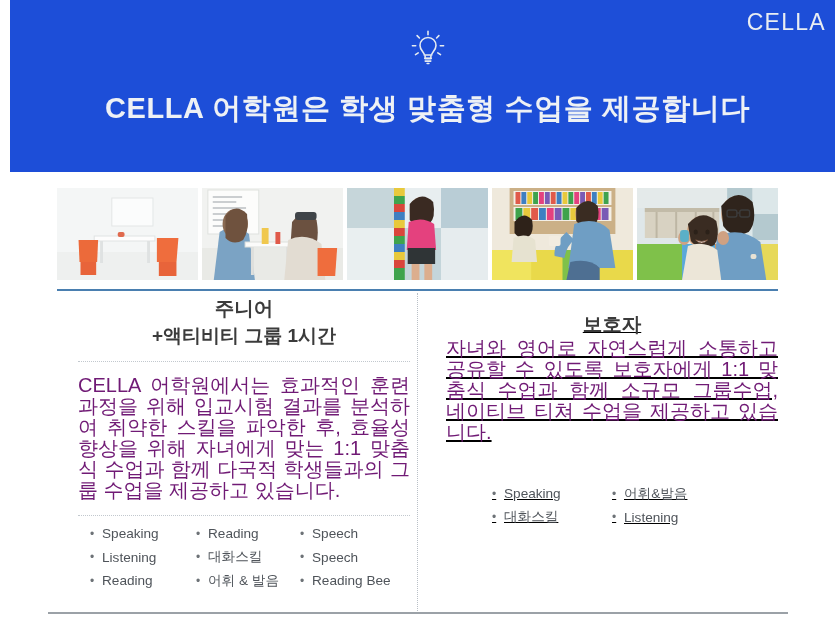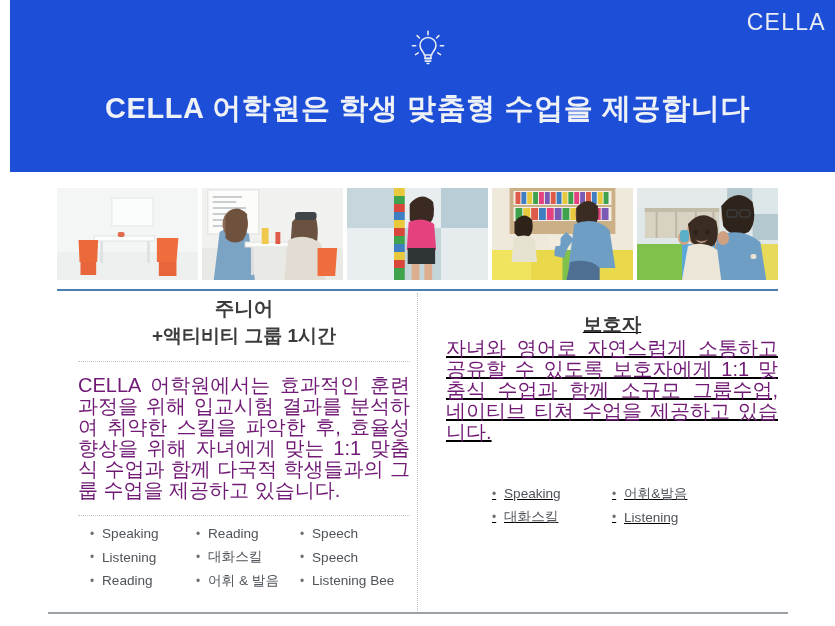--- a/index.html
+++ b/index.html
@@ -394,21 +394,21 @@
         <div class="bullet-row">
           <span class="dot">•</span>
           <span>Speech</span>
         </div>
         <div class="bullet-row">
           <span class="dot">•</span>
           <span>Speech</span>
         </div>
         <div class="bullet-row">
           <span class="dot">•</span>
-          <span>Listening Bee</span>
+          <span>Reading Bee</span>
         </div>
       </div>
     </div>
   </div>
 
   <div class="col col-right">
     <div class="col-heading" style="padding-top:16px;">
       <div>보호자</div>
     </div>
 

